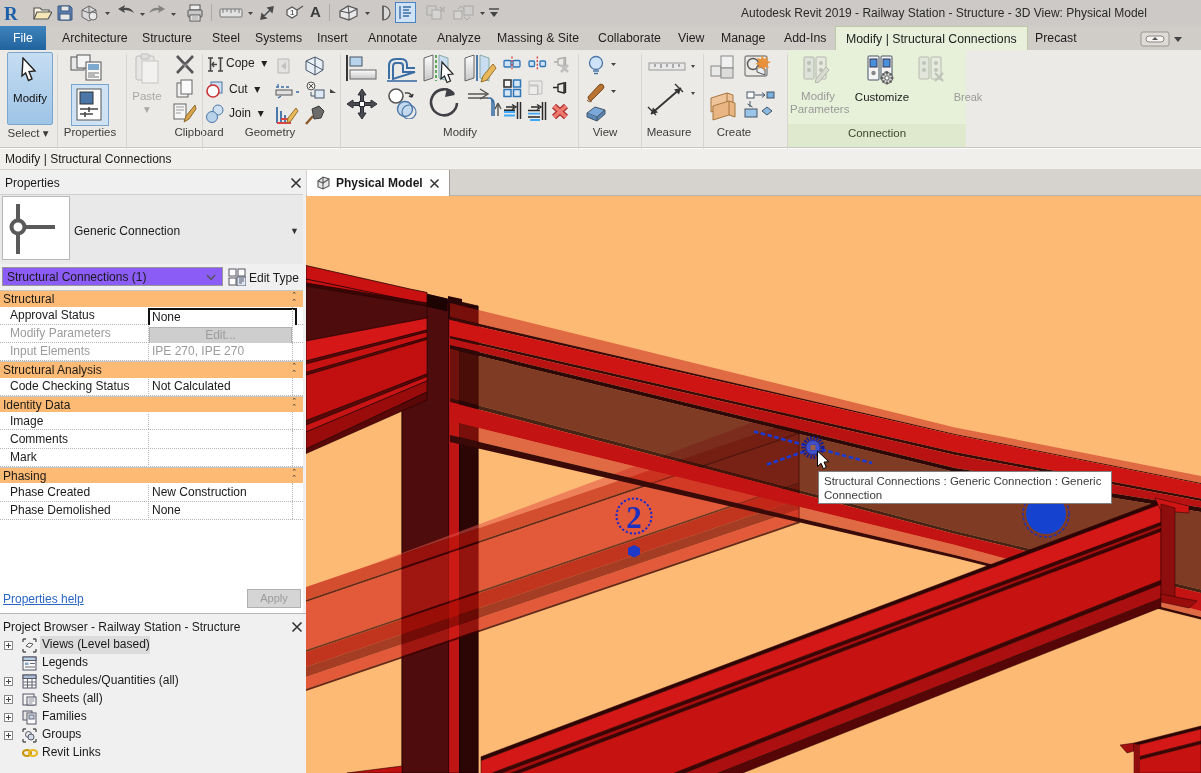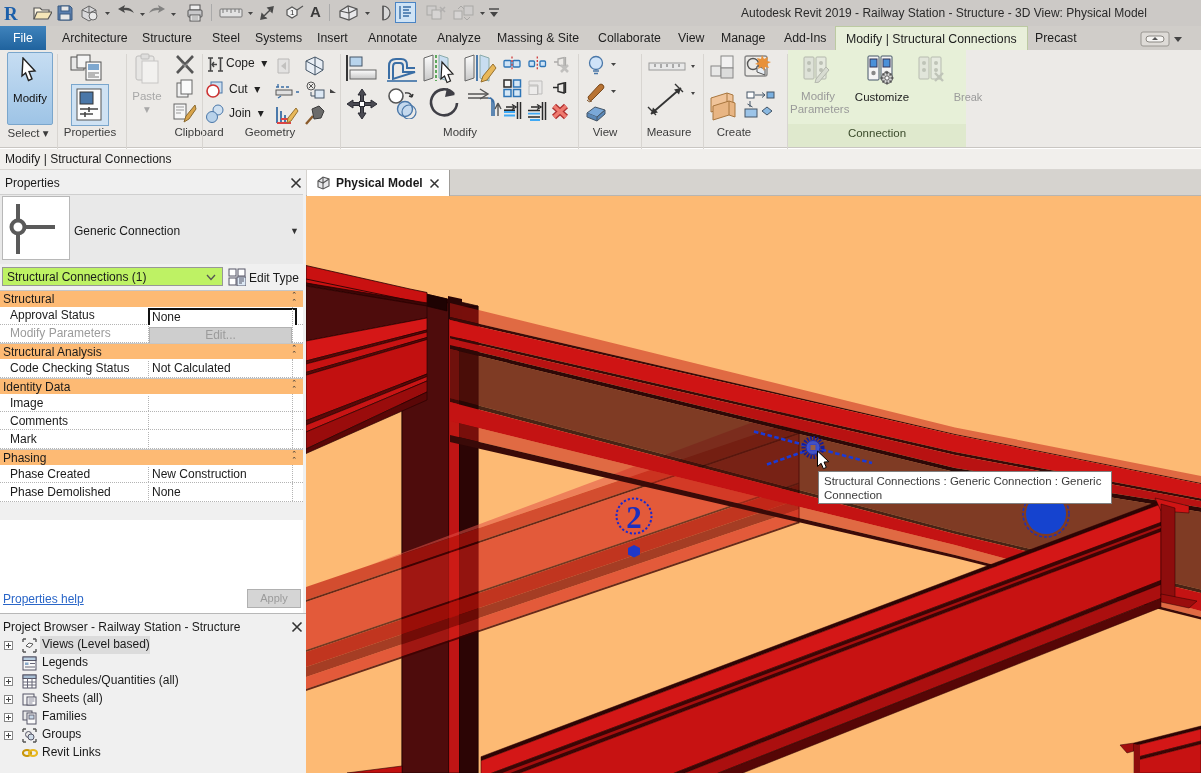--- a/index.html
+++ b/index.html
@@ -444,21 +444,21 @@
         <path d="M15,7 L15,23"></path>
         <path d="M15,36 L15,57"></path>
         <path d="M22,30 L52,30"></path>
       </g>
       <circle cx="15" cy="30" r="6.5" fill="#fff" stroke="#5a5a5a" stroke-width="4"></circle>
     </svg>
   </div>
   <div class="abs" style="left:74px;top:54px;font-size:12px;color:#1a1a1a;">Generic Connection</div>
   <div class="abs" style="left:290px;top:56px;font-size:9px;color:#333;">▼</div>
 
-  <div class="abs" style="left:2px;top:97px;width:221px;height:19px;background:#bef264;border:1px solid #979797;box-sizing:border-box;">
+  <div class="abs" style="left:2px;top:97px;width:221px;height:19px;background:#8b5cf6;border:1px solid #979797;box-sizing:border-box;">
     <div class="abs" style="left:4px;top:2px;font-size:12px;color:#1a1a1a;">Structural Connections (1)</div>
     <svg class="abs" style="left:203px;top:6px" width="10" height="7" viewBox="0 0 10 7">
         <path d="M1,1 L5,5.5 L9,1" fill="none" stroke="#555" stroke-width="1.3"></path>
       </svg>
   </div>
   <svg class="abs" style="left:228px;top:98px" width="18" height="18" viewBox="0 0 18 18">
     <rect x="1" y="1" width="7" height="7" fill="#fff" stroke="#556"></rect>
     <rect x="1" y="10" width="7" height="7" fill="#fff" stroke="#556"></rect>
     <rect x="10" y="1" width="7" height="7" fill="#fff" stroke="#556"></rect>
     <rect x="9" y="9" width="9" height="9" fill="#dce8f4" stroke="#556"></rect>
@@ -470,20 +470,24 @@
     <div class="phdr">Structural<span>⌃<br>⌃</span></div>
     <div class="prow">
         <div class="pl">Approval Status</div>
         <div class="pv" style="border:2px solid #111;padding-left:2px;margin:0;height:15px;background:#fff;">None</div>
       </div>
     <div class="prow">
         <div class="pl" style="color:#9b9b9b;">Modify Parameters</div>
         <div class="pv">
           <div style="position:absolute;left:0px;top:1px;width:141px;height:15px;background:#cecece;border:1px solid #b2b2b2;color:#9b9b9b;text-align:center;font-size:12px;">Edit...</div>
         </div>
+      </div>
+    <div class="prow">
+        <div class="pl" style="color:#9b9b9b;">Input Elements</div>
+        <div class="pv" style="color:#9b9b9b;">IPE 270, IPE 270</div>
       </div>
     <div class="phdr">Structural Analysis<span>⌃<br>⌃</span></div>
     <div class="prow">
         <div class="pl">Code Checking Status</div>
         <div class="pv">Not Calculated</div>
       </div>
     <div class="phdr">Identity Data<span>⌃<br>⌃</span></div>
     <div class="prow">
         <div class="pl">Image</div>
         <div class="pv"></div>

